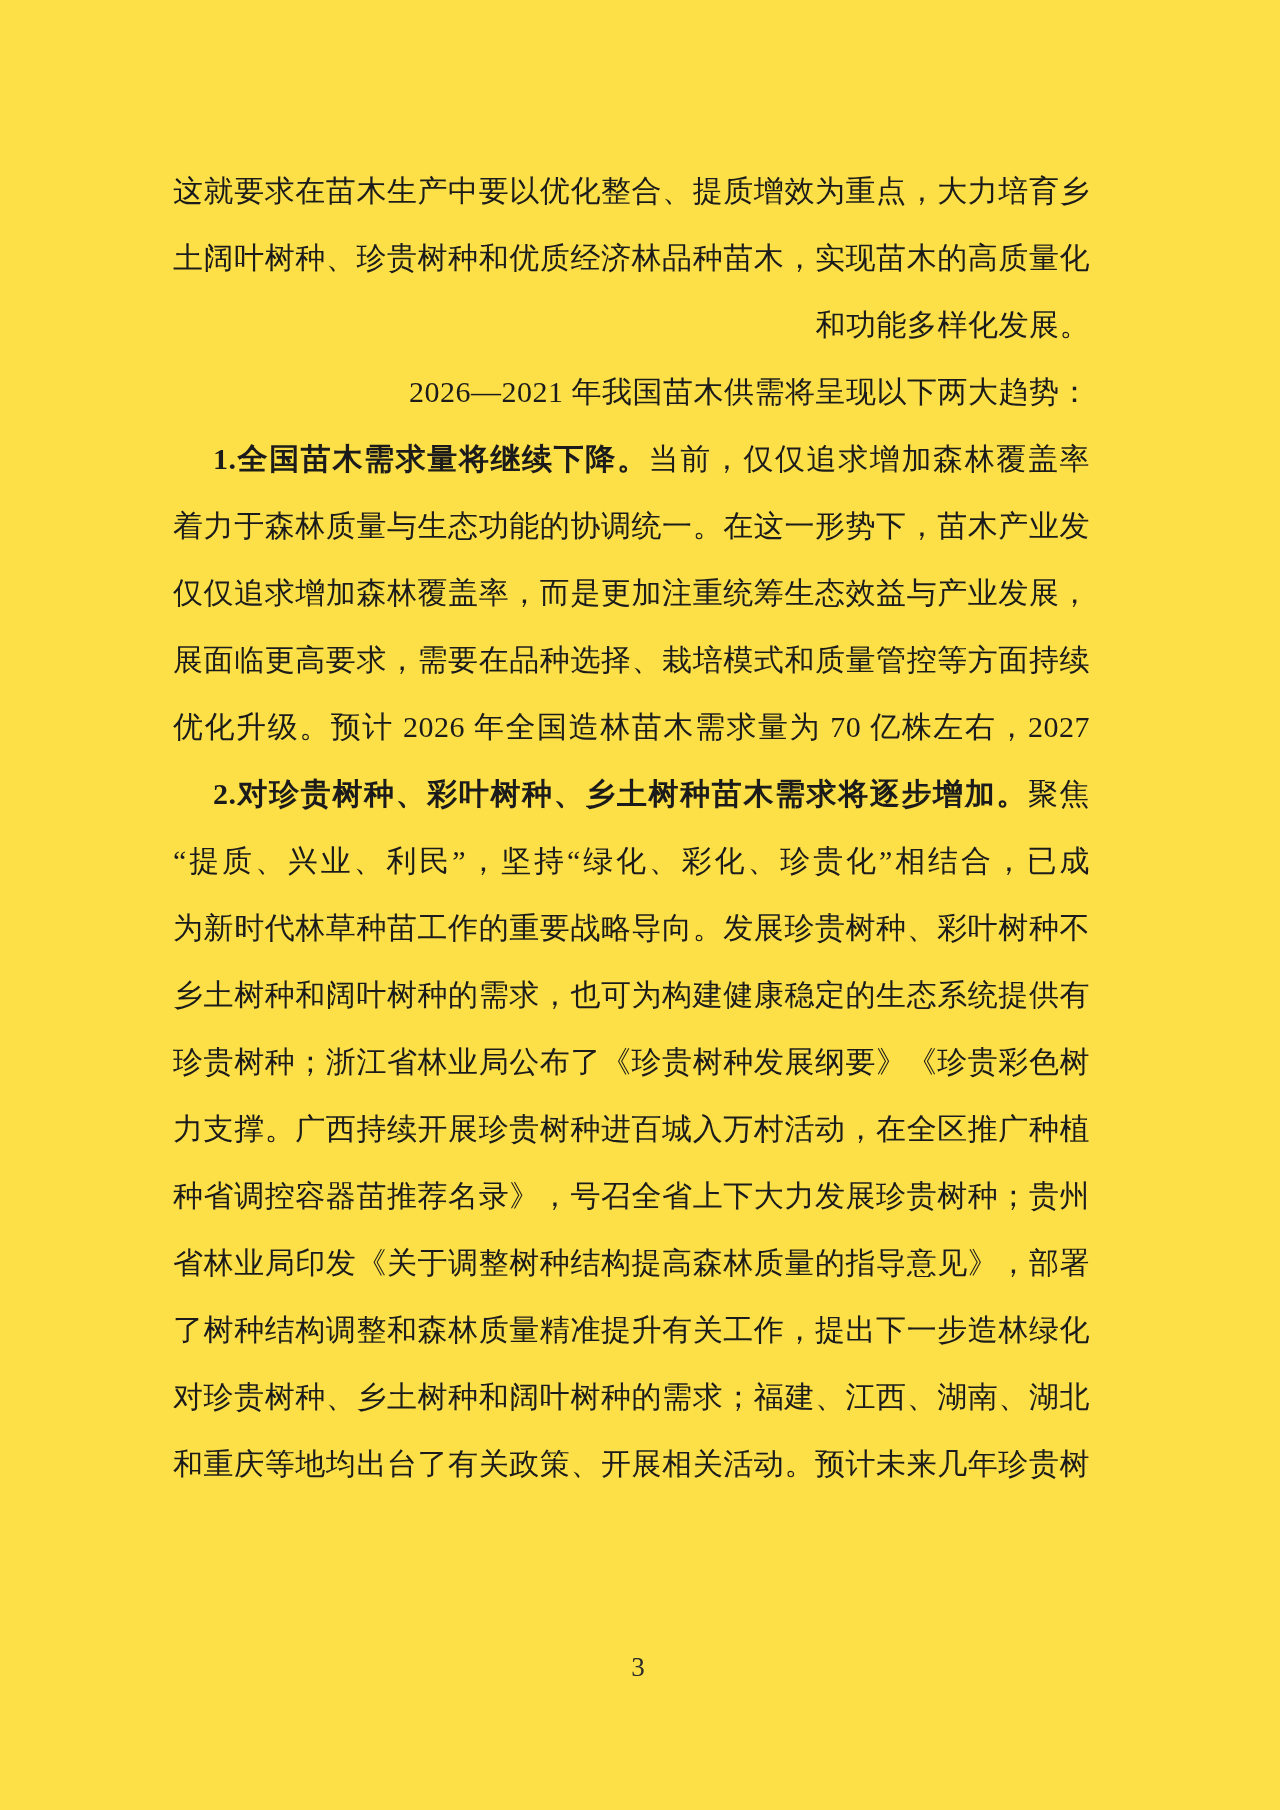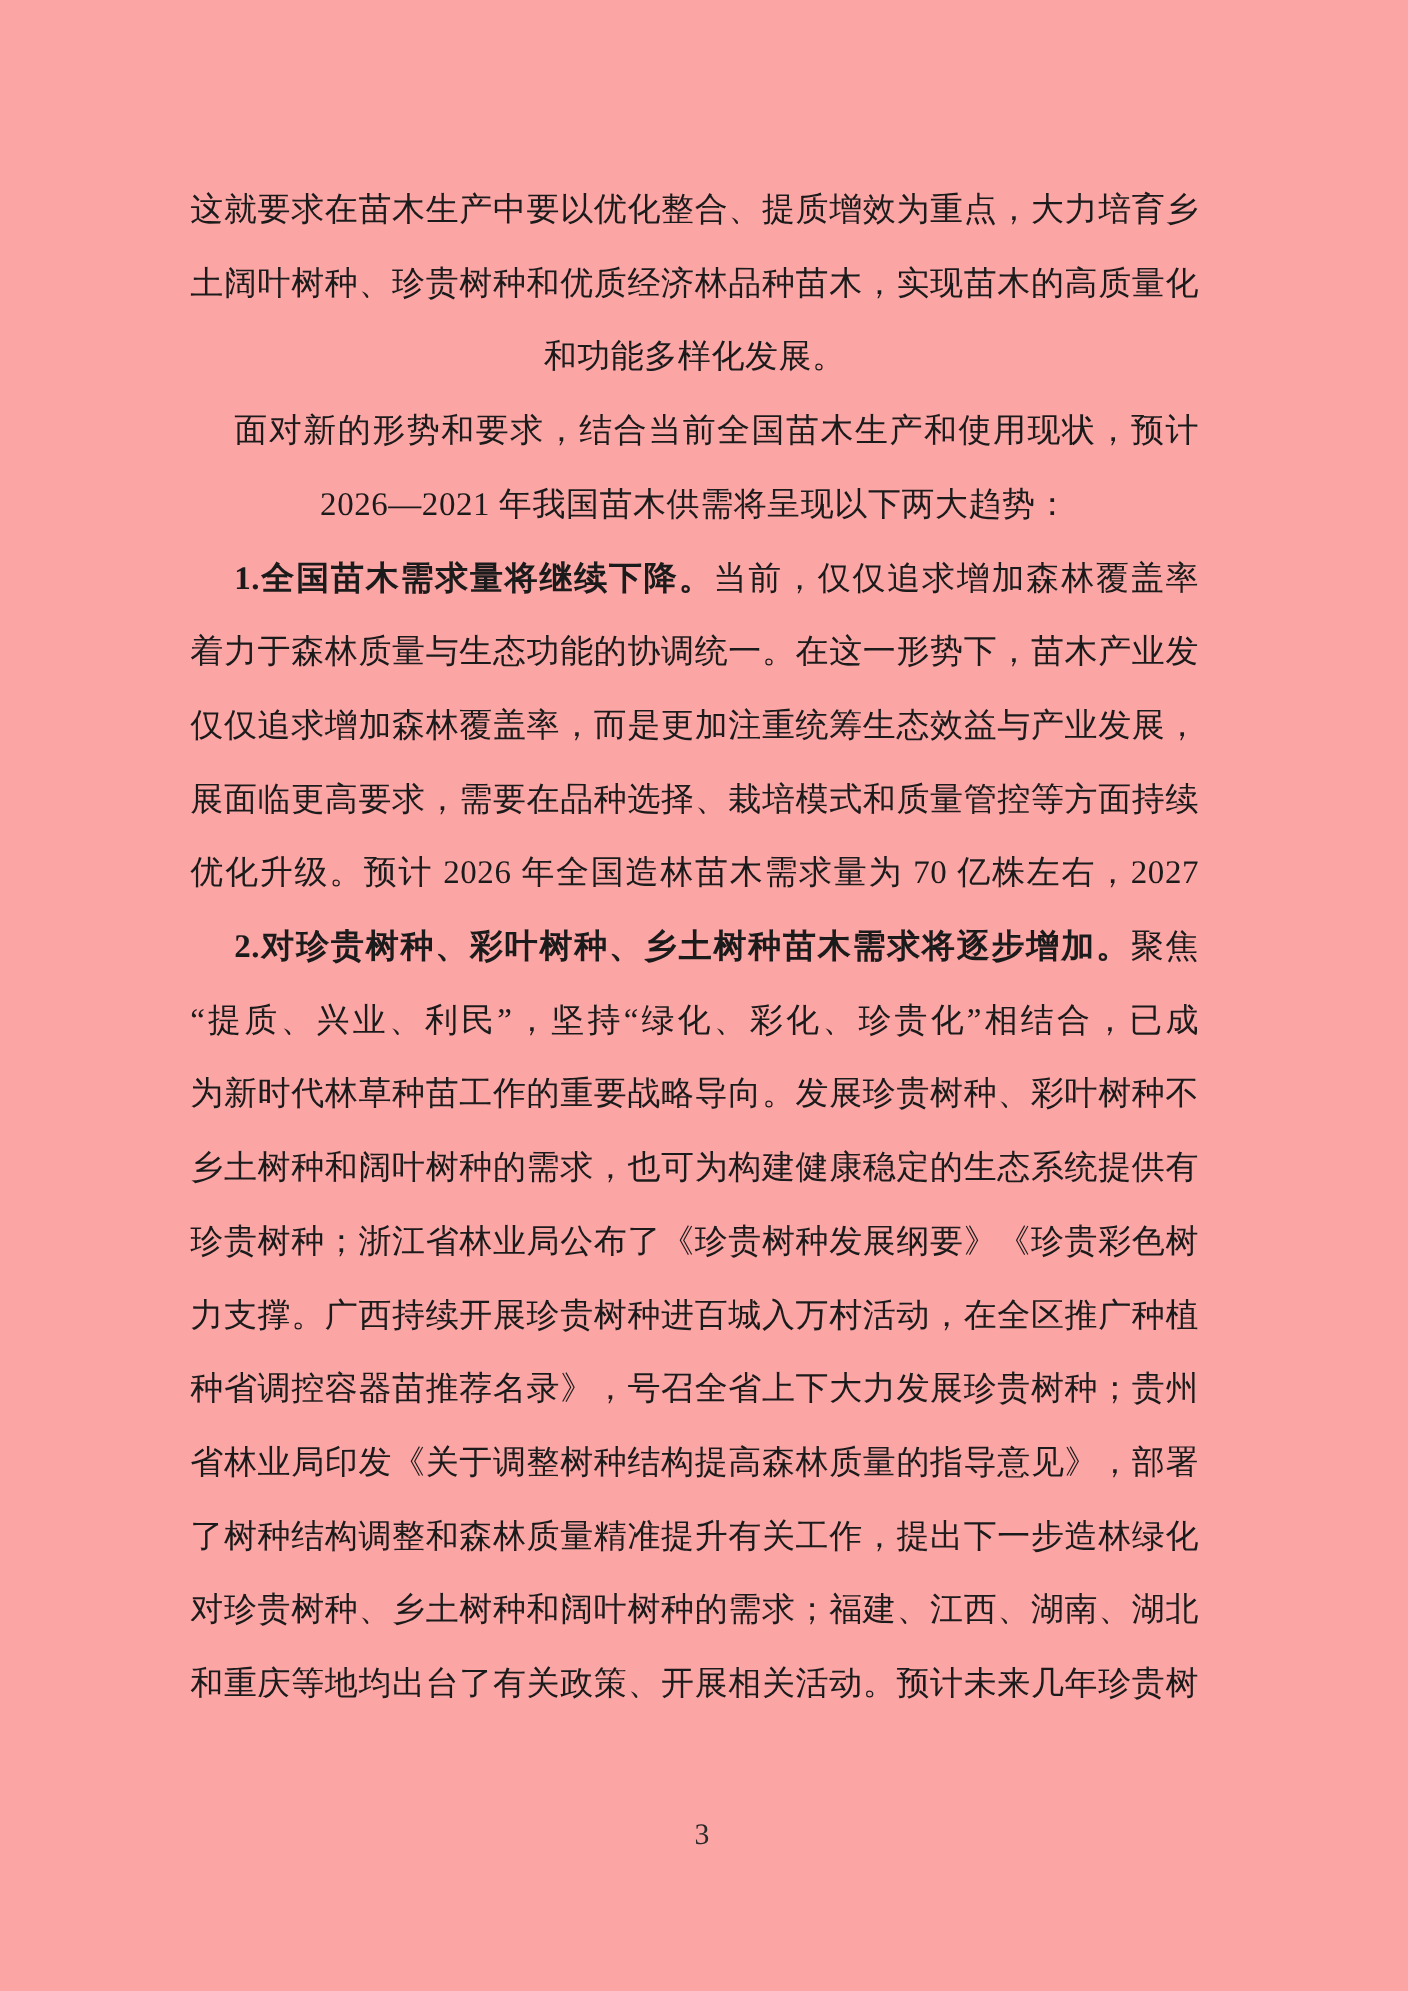--- a/index.html
+++ b/index.html
@@ -11,34 +11,34 @@
     height: 1810px;
     background: #ffffff;
     position: relative;
     font-family: "Liberation Serif", "DejaVu Serif", serif;
     color: #1b1b1b;
     overflow: hidden;
   }
   .page {
     position: absolute;
     inset: 0;
-    background: #fca5a5;
+    background: #fde047;
   }
   .text-block {
     position: absolute;
     left: 173px;
     top: 157px;
     width: 917px;
   }
   .line {
     height: 67px;
     line-height: 67px;
     font-size: 30px;
     letter-spacing: 0.5px;
-    text-align: center;
+    text-align: right;
     overflow: hidden;
   }
   .line.j {
     text-align: justify;
     text-align-last: justify;
     text-justify: inter-character;
   }
   .line.ind {
     text-indent: 40px;
   }
@@ -60,21 +60,20 @@
   }
 </style>
 </head>
 <body>
 
 <div class="page">
   <div class="text-block" id="doc-body">
       <div class="line j"><span class="r">这就要求在苗木生产中要以优化整合、提质增效为重点，大力培育乡</span></div>
       <div class="line j"><span class="r">土阔叶树种、珍贵树种和优质经济林品种苗木，实现苗木的高质量化</span></div>
       <div class="line"><span class="r">和功能多样化发展。</span></div>
-      <div class="line j ind"><span class="r">面对新的形势和要求，结合当前全国苗木生产和使用现状，预计</span></div>
       <div class="line"><span class="r">2026—2021 年我国苗木供需将呈现以下两大趋势：</span></div>
       <div class="line j ind"><span class="b">1.全国苗木需求量将继续下降。</span><span class="r">当前，仅仅追求增加森林覆盖率</span></div>
       <div class="line j"><span class="r">着力于森林质量与生态功能的协调统一。在这一形势下，苗木产业发</span></div>
       <div class="line j"><span class="r">仅仅追求增加森林覆盖率，而是更加注重统筹生态效益与产业发展，</span></div>
       <div class="line j"><span class="r">展面临更高要求，需要在品种选择、栽培模式和质量管控等方面持续</span></div>
       <div class="line j"><span class="r">优化升级。预计 2026 年全国造林苗木需求量为 70 亿株左右，2027—</span></div>
       <div class="line j ind"><span class="b">2.对珍贵树种、彩叶树种、乡土树种苗木需求将逐步增加。</span><span class="r">聚焦</span></div>
       <div class="line j"><span class="r">“提质、兴业、利民”，坚持“绿化、彩化、珍贵化”相结合，已成</span></div>
       <div class="line j"><span class="r">为新时代林草种苗工作的重要战略导向。发展珍贵树种、彩叶树种不</span></div>
       <div class="line j"><span class="r">乡土树种和阔叶树种的需求，也可为构建健康稳定的生态系统提供有</span></div>

